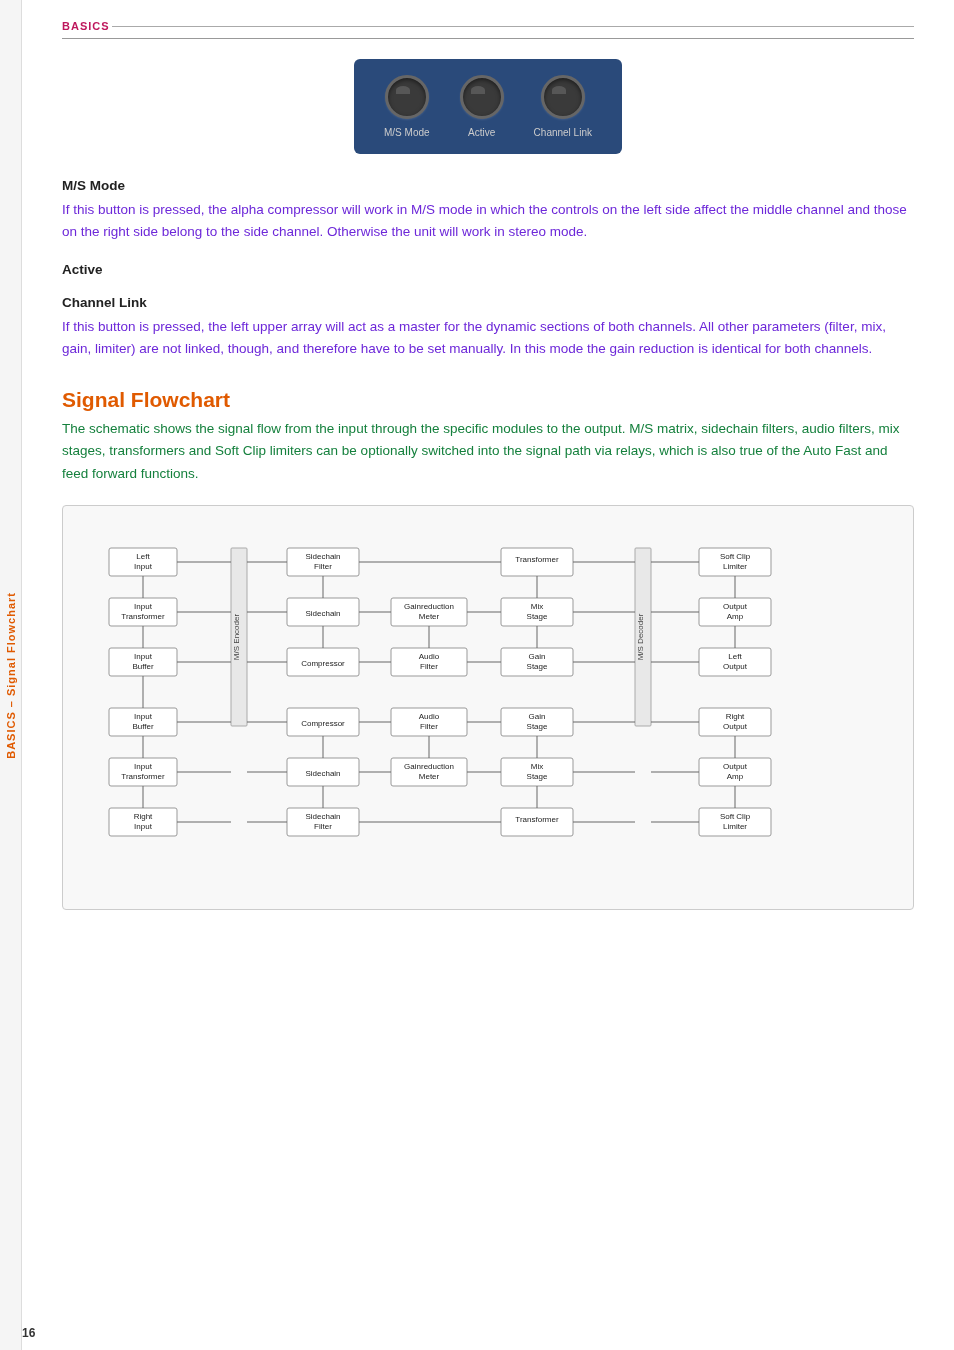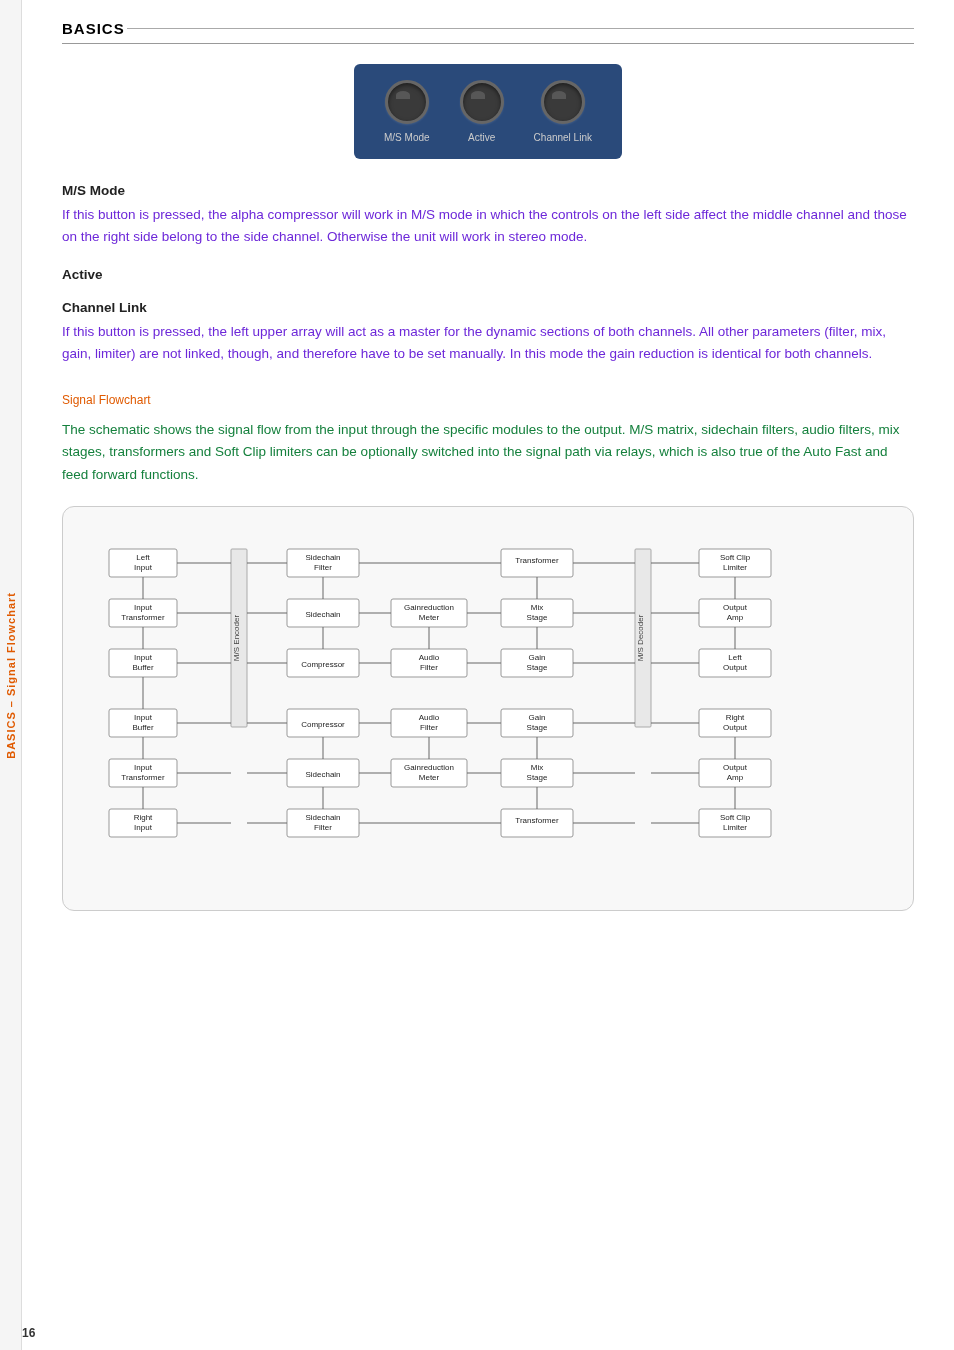--- a/index.html
+++ b/index.html
@@ -52,23 +52,23 @@
 
     
     .page-header {
       display: flex;
       align-items: center;
       margin-bottom: 20px;
       border-bottom: 1px solid #999;
       padding-bottom: 6px;
     }
     .page-header .header-title {
-      font-size: 15px;
+      font-size: 11px;
       font-weight: bold;
-      color: #000000;
+      color: #be185d;
       letter-spacing: 1px;
       margin-right: 2px;
     }
     .header-line {
       flex: 1;
       height: 1px;
       background: #aaa;
     }
 
     .intro-text {
@@ -134,38 +134,38 @@
     }
     .section-text {
       font-size: 13.5px;
       line-height: 1.65;
       color: #6d28d9;
       margin-bottom: 14px;
     }
 
     
     .flowchart-heading {
-      font-size: 12px;
-      font-weight: normal;
+      font-size: 21px;
+      font-weight: bold;
       color: #e05a00;
       margin-top: 28px;
-      margin-bottom: 12px;
+      margin-bottom: 6px;
     }
     .flowchart-intro {
       font-size: 13.5px;
       line-height: 1.65;
       color: #15803d;
       margin-bottom: 20px;
     }
 
     
     .flowchart-container {
       background: #f8f8f8;
       border: 1px solid #ccc;
-      border-radius: 12px;
+      border-radius: 4px;
       padding: 20px 16px;
       position: relative;
     }
 
     
     .flowchart-svg-wrap {
       width: 100%;
       overflow: hidden;
     }
   </style>

